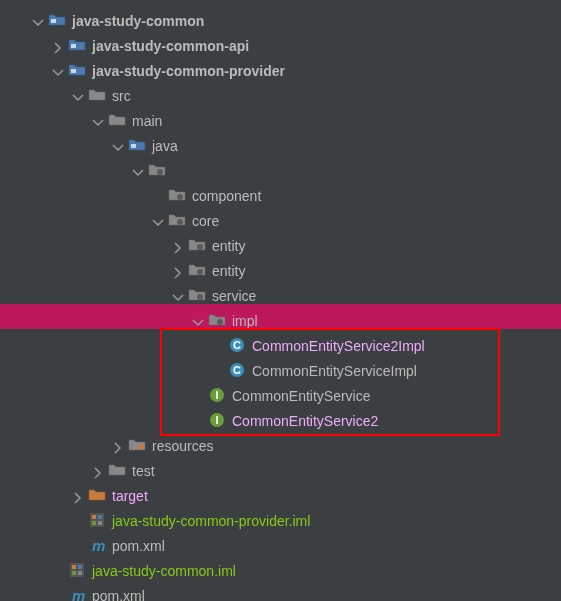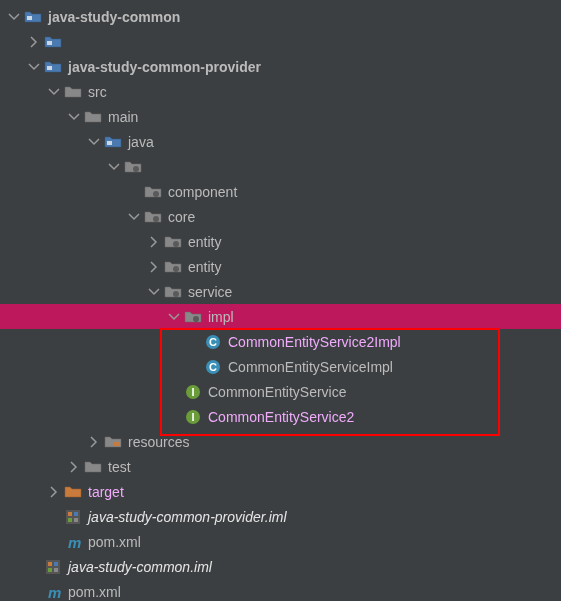--- a/index.html
+++ b/index.html
@@ -9,23 +9,24 @@
     font-size: 14px;
     color: #bbbbbb;
     width: 561px;
     height: 601px;
     overflow: hidden;
     padding-top: 4px;
   }
   .row {
     height: 25px;
     display: flex;
-    align-items: center;
+    align-items: flex-end;
     white-space: nowrap;
     position: relative;
+    padding-left: 24px;
   }
   .row.selected {
     background: #be185d;
   }
   .chev {
     width: 16px;
     display: inline-flex;
     justify-content: center;
     align-items: center;
     color: #888;
@@ -37,21 +38,21 @@
     width: 18px;
     height: 18px;
     display: inline-flex;
     align-items: center;
     justify-content: center;
     margin-right: 6px;
     flex-shrink: 0;
   }
   .label { }
   .orange { color: #f0abfc; }
-  .yellow { color: #e5e5e5; font-style: italic; }
+  .yellow { color: #84cc16; }
   .bold { font-weight: 600; }
   .highlight-box {
     position: absolute;
     left: 160px;
     top: 328px;
     width: 340px;
     height: 108px;
     border: 2px solid #ff0000;
     pointer-events: none;
   }
@@ -129,20 +130,21 @@
   <span class="chev">
       <svg width="12" height="12">
         <use href="#chev-right"></use>
       </svg>
     </span>
   <span class="icon">
       <svg width="18" height="18">
         <use href="#folder-blue"></use>
       </svg>
     </span>
+  <span class="label bold">java-study-common-api</span>
 </div>
 
 <div class="row">
   <span class="ind" style="width:26px"></span>
   <span class="chev">
       <svg width="12" height="12">
         <use href="#chev-down"></use>
       </svg>
     </span>
   <span class="icon">

